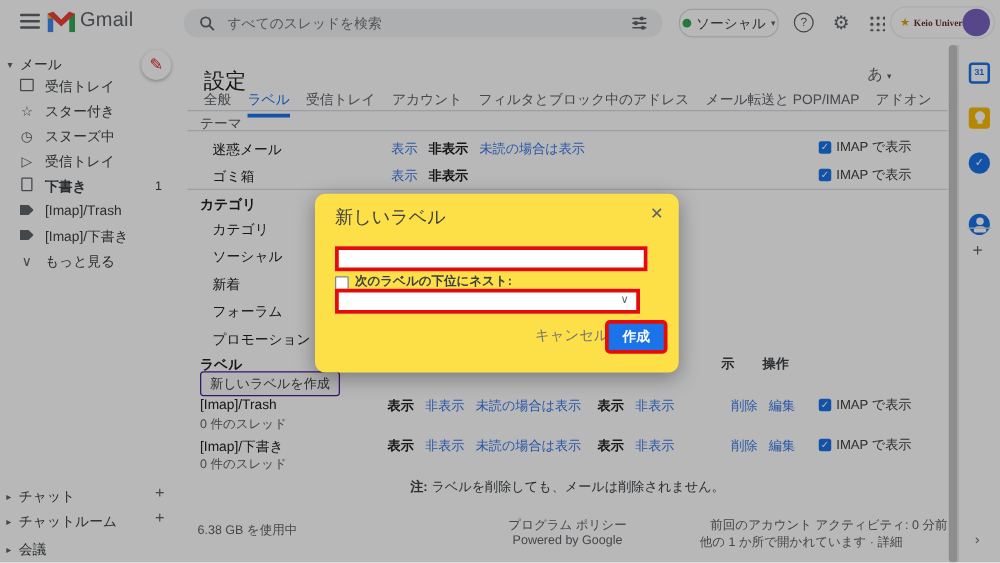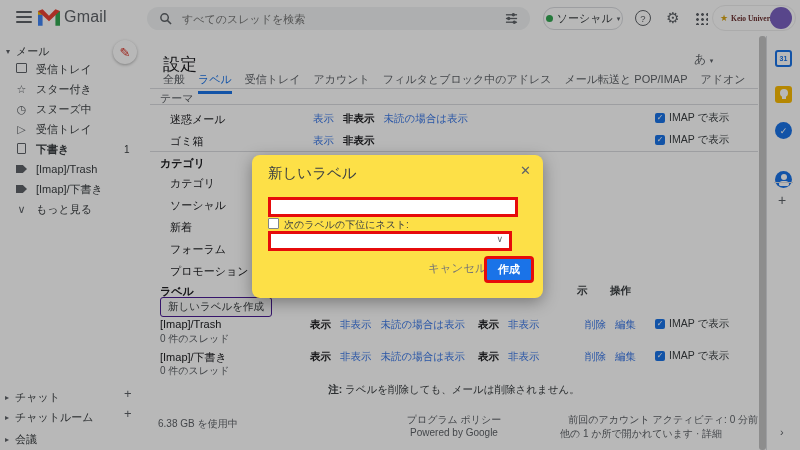--- a/index.html
+++ b/index.html
@@ -62,21 +62,21 @@
   .contacts{background:#1a73e8;border-radius:50%;position:relative;}
   .contacts:before{content:"";position:absolute;left:5.5px;top:3px;width:6px;height:6px;border-radius:50%;background:#fff;}
   .contacts:after{content:"";position:absolute;left:3.5px;top:9.5px;width:10px;height:5px;border-radius:5px 5px 2px 2px;background:#fff;}
   
   .overlay{position:absolute;left:0;top:0;width:800px;height:450px;background:rgba(0,0,0,0.28);z-index:5;}
   .modal{position:absolute;left:252px;top:155px;width:291px;height:143px;background:#fde047;border-radius:8px;z-index:6;box-shadow:0 4px 16px rgba(0,0,0,.35);}
   .m-title{position:absolute;left:16px;top:9px;font-size:14.5px;color:#3c4043;}
   .m-close{position:absolute;right:12px;top:8px;font-size:13px;color:#5f6368;cursor:pointer;}
   .m-lab{position:absolute;left:16px;top:32px;font-size:10px;color:#5f6368;}
   .m-input{position:absolute;left:16px;top:42px;width:238px;height:14px;border:3px solid #e60b0b;background:#fff;outline:none;font-family:inherit;font-size:11px;padding:0 3px;}
-  .m-chkrow{position:absolute;left:16px;top:63px;display:flex;align-items:flex-start;font-size:10px;color:#3c4043;}
+  .m-chkrow{position:absolute;left:16px;top:63px;display:flex;align-items:flex-end;font-size:10px;color:#3c4043;font-weight:bold;}
   .m-chk{width:9px;height:9px;border:1px solid #80868b;border-radius:1px;margin-right:5px;background:#fff;}
   .m-select{position:absolute;left:16px;top:76px;width:244px;height:20px;border:3px solid #e60b0b;background:#fff;box-sizing:border-box;cursor:pointer;}
   .m-chev{position:absolute;right:6px;top:0px;font-size:9px;color:#5f6368;}
   .m-cancel{position:absolute;left:176px;top:106px;font-size:11.5px;color:#757575;cursor:pointer;text-align:right;}
   .m-create{position:absolute;left:232px;top:101px;width:44px;height:21px;background:#1a73e8;border:3px solid #e60b0b;border-radius:4px;color:#fff;font-size:11px;font-weight:bold;display:flex;align-items:center;justify-content:center;cursor:pointer;}
   svg{display:block;}
 </style>
 </head>
 <body>
 

